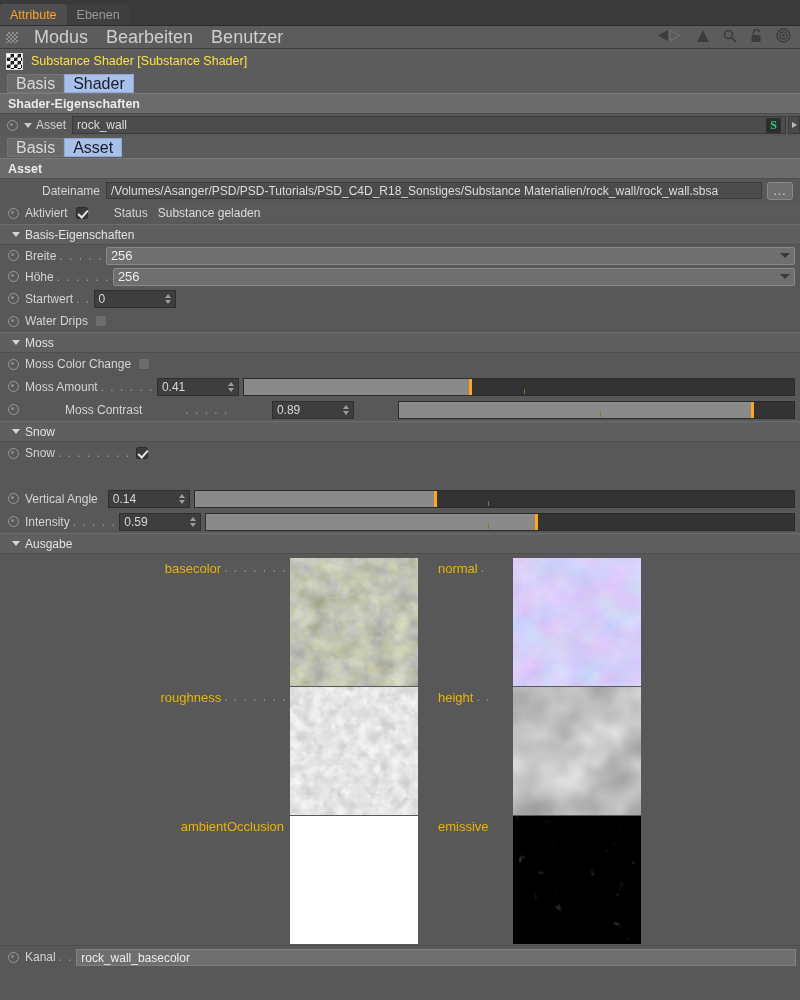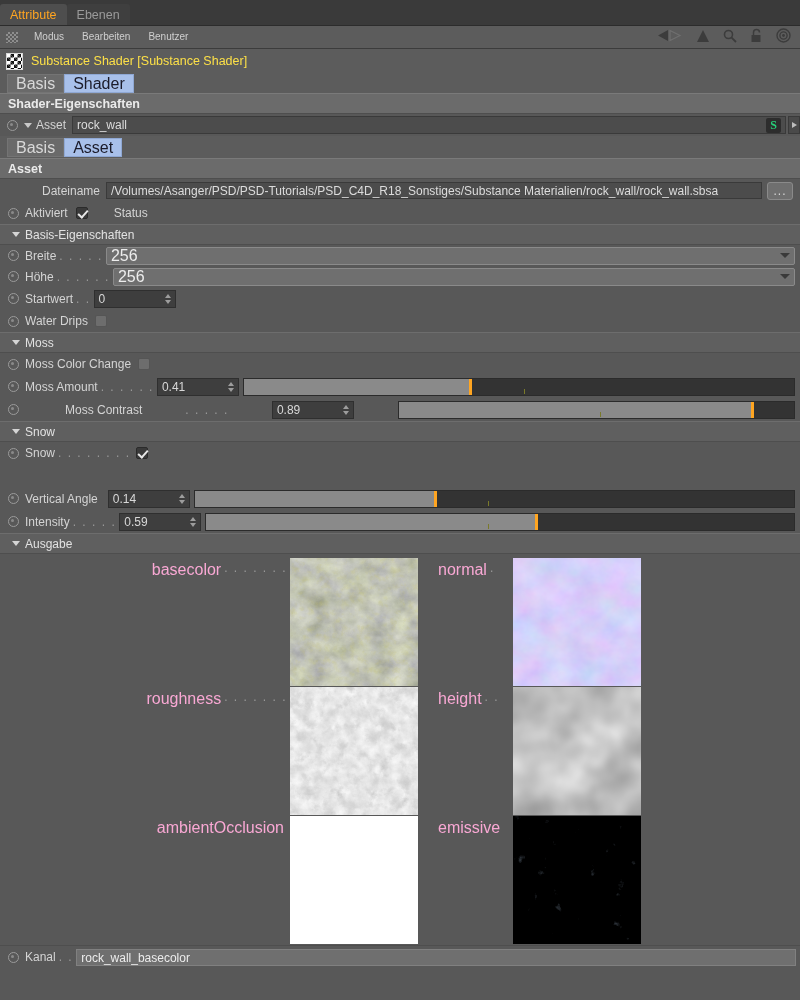--- a/index.html
+++ b/index.html
@@ -16,21 +16,21 @@
   .tab{height:22px;line-height:22px;padding:0 10px;font-size:12.5px;margin-top:4px;}
   .tab.active{background:#4e4e4e;color:#ffa521;border-top-left-radius:3px;border-top-right-radius:3px;}
   .tab.inactive{background:#3f3f3f;color:#9a9a9a;border-top-left-radius:3px;border-top-right-radius:3px;margin-top:24px;}
   
   .menubar{height:22px;background:#5c5c5c;display:flex;align-items:center;border-bottom:1px solid #3c3c3c;}
   .grip{width:12px;height:11px;margin:0 7px 0 6px;
     background-image:
       linear-gradient(45deg,#8e8e8e 25%,transparent 25%,transparent 75%,#8e8e8e 75%),
       linear-gradient(45deg,#8e8e8e 25%,transparent 25%,transparent 75%,#8e8e8e 75%);
     background-size:4px 4px;background-position:0 0,2px 2px;}
-  .menuitem{padding:0 9px;color:#cfcfcf;font-size:10px;line-height:22px;}
+  .menuitem{padding:0 9px;color:#cfcfcf;font-size:18px;line-height:22px;}
   .menuspacer{flex:1;}
   .topicons{display:flex;align-items:center;gap:13px;padding-right:9px;}
   
   .objtitle{height:24px;background:#5c5c5c;display:flex;align-items:center;padding-left:6px;}
   .checkericon{width:15px;height:15px;border:1px solid #d8d8d8;margin-right:8px;
     background-image:
       linear-gradient(45deg,#111 25%,transparent 25%,transparent 75%,#111 75%),
       linear-gradient(45deg,#111 25%,transparent 25%,transparent 75%,#111 75%);
     background-size:7px 7px;background-position:0 0,3.5px 3.5px;background-color:#fff;}
   .objtitle span{font-size:12.5px;color:#fde047;}
@@ -52,21 +52,21 @@
   .row{display:flex;align-items:center;height:21px;padding-left:8px;background:#585858;}
   .radio{width:11px;height:11px;border-radius:50%;border:1.5px solid #9b9b9b;box-sizing:border-box;
          background:#585858;margin-right:6px;flex:0 0 auto;position:relative;}
   .radio:after{content:"";position:absolute;left:2px;top:2px;width:3px;height:3px;border-radius:50%;background:#8a8a8a;}
   .lbl{color:#d4d4d4;font-size:12px;white-space:nowrap;}
   .dots{color:#9a9a9a;letter-spacing:1.5px;font-size:12px;margin:0 3px;overflow:hidden;}
   
   .textfield{background:#4c4c4c;border:1px solid #3a3a3a;height:17px;line-height:17px;
              color:#dcdcdc;font-size:12px;padding:0 4px;box-sizing:border-box;}
   .dropdown{background:#6f6f6f;border:1px solid #8a8a8a;height:18px;line-height:18px;color:#ececec;
-            font-size:16px;padding:0 4px;box-sizing:border-box;display:flex;align-items:center;
+            font-size:13px;padding:0 4px;box-sizing:border-box;display:flex;align-items:center;
             justify-content:space-between;border-radius:2px;}
   .dd-arrow{width:0;height:0;border-left:5px solid transparent;border-right:5px solid transparent;
             border-top:5px solid #3a3a3a;}
   .numfield{background:#3e3e3e;border:1px solid #2f2f2f;height:18px;line-height:18px;color:#d8d8d8;
             font-size:12px;padding:0 4px;box-sizing:border-box;display:flex;align-items:center;
             justify-content:space-between;}
   .spin{display:flex;flex-direction:column;align-items:center;line-height:0;}
   .spin i{display:block;width:0;height:0;border-left:3.5px solid transparent;border-right:3.5px solid transparent;}
   .spin i.up{border-bottom:4px solid #9d9d9d;margin-bottom:2px;}
   .spin i.dn{border-top:4px solid #9d9d9d;}
@@ -90,21 +90,21 @@
             align-items:center;justify-content:center;box-sizing:border-box;}
   .arrowbtn i{width:0;height:0;border-top:3.5px solid transparent;border-bottom:3.5px solid transparent;
               border-left:5px solid #bdbdbd;}
   .ellipsisbtn{width:26px;height:18px;background:#6f6f6f;border:1px solid #8a8a8a;border-radius:3px;
                color:#d8d8d8;font-size:12px;display:flex;align-items:center;justify-content:center;
                box-sizing:border-box;letter-spacing:1px;}
   
   .outwrap{background:#585858;padding:4px 0 0 0;}
   .outrow{display:flex;}
   .outcell{display:flex;align-items:flex-start;}
-  .outlabel{font-size:16px;color:#f9a8d4;white-space:nowrap;padding-top:3px;}
+  .outlabel{font-size:13px;color:#eab308;white-space:nowrap;padding-top:3px;}
   .thumb{width:128px;height:128px;border:0;display:block;}
   .kanalrow{height:22px;background:#585858;display:flex;align-items:center;padding-left:8px;
             border-top:1px solid #4e4e4e;}
 </style>
 </head>
 <body>
 
 <div class="tabstrip">
   <div class="tab active">Attribute</div>
   <div class="tab inactive">Ebenen</div>
@@ -186,20 +186,21 @@
   <span class="lbl" style="width:92px;text-align:right;margin-right:6px;">Dateiname</span>
   <div class="textfield" style="width:656px;overflow:hidden;white-space:nowrap;">/Volumes/Asanger/PSD/PSD-Tutorials/PSD_C4D_R18_Sonstiges/Substance Materialien/rock_wall/rock_wall.sbsa</div>
   <div class="ellipsisbtn" style="margin-left:5px;">...</div>
 </div>
 
 <div class="row" style="height:22px;">
   <div class="radio"></div>
   <span class="lbl">Aktiviert</span>
   <div class="chkbox on" style="margin-left:8px;"></div>
   <span class="lbl" style="margin-left:26px;">Status</span>
+  <div class="textfield" style="flex:1;margin-left:6px;border:0;background:#5a5a5a;">Substance geladen</div>
 </div>
 
 <div class="group">
   <span class="caret down"></span>
   <span>Basis-Eigenschaften</span>
 </div>
 
 <div class="row" style="height:21px;">
   <div class="radio"></div>
   <span class="lbl">Breite</span>

